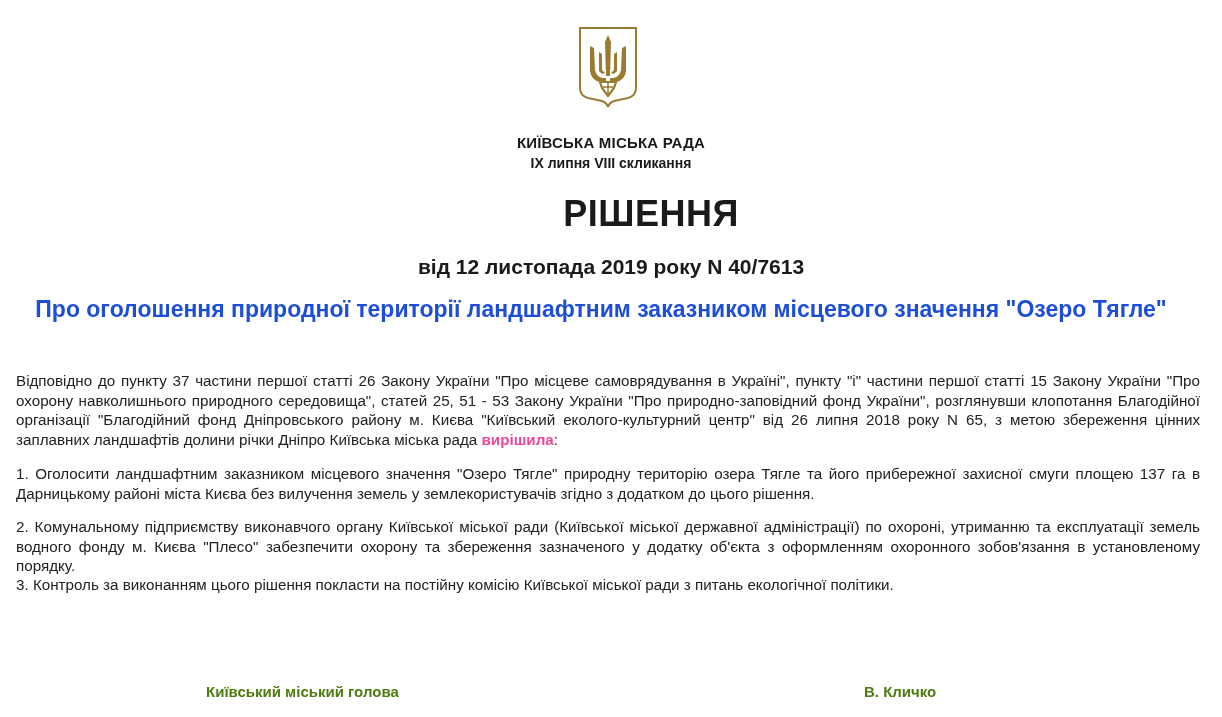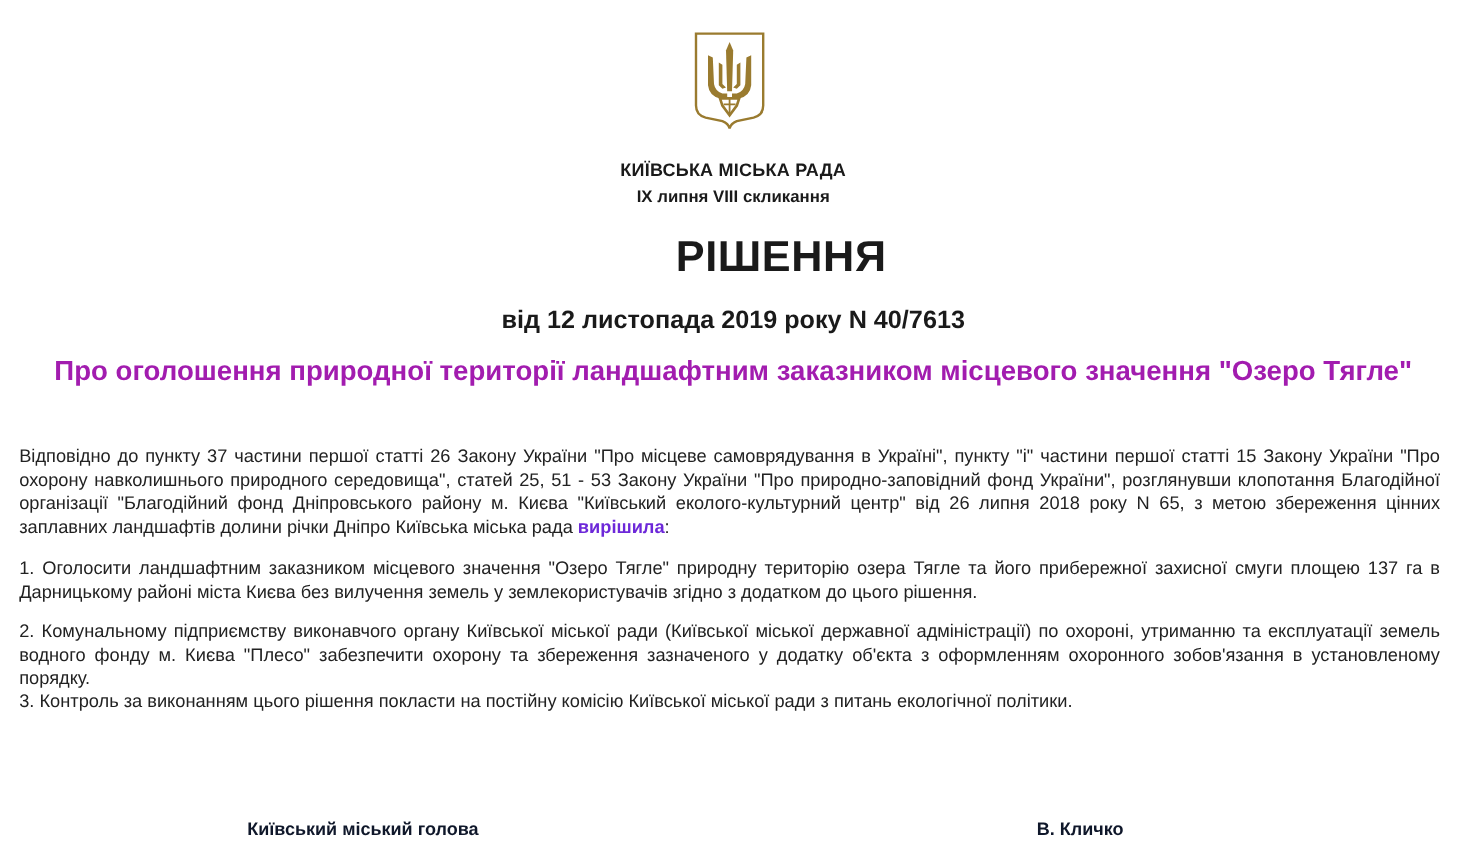--- a/index.html
+++ b/index.html
@@ -50,48 +50,48 @@
       letter-spacing: 0.5px;
       padding-left: 40px;
     }
     .doc-date {
       top: 242px;
       font-size: 21px;
     }
     .doc-title {
       position: absolute;
       top: 282px;
-      left: 30px;
+      left: 20px;
       width: 1162px;
       text-align: center;
       font-weight: bold;
       font-size: 23px;
       line-height: 28px;
-      color: #a21caf;
+      color: #1d4ed8;
     }
     .body-text {
       position: absolute;
       left: 16px;
       width: 1184px;
       font-size: 15.2px;
       line-height: 19.5px;
       text-align: justify;
       color: #222;
     }
     .preamble { top: 358px; }
     .item-1 { top: 451px; }
     .item-2 { top: 504px; }
     .item-3 { top: 562px; }
-    .body-text b { font-weight: bold; color: #6d28d9; }
+    .body-text b { font-weight: bold; color: #ec4899; }
     .signature {
       position: absolute;
       top: 670px;
       font-weight: bold;
       font-size: 15px;
-      color: #0f172a;
+      color: #4d7c0f;
     }
     .sig-title { left: 206px; }
     .sig-name { left: 864px; }
   </style>
 </head>
 <body>
 
 <div class="page">
 
   <div class="emblem">

